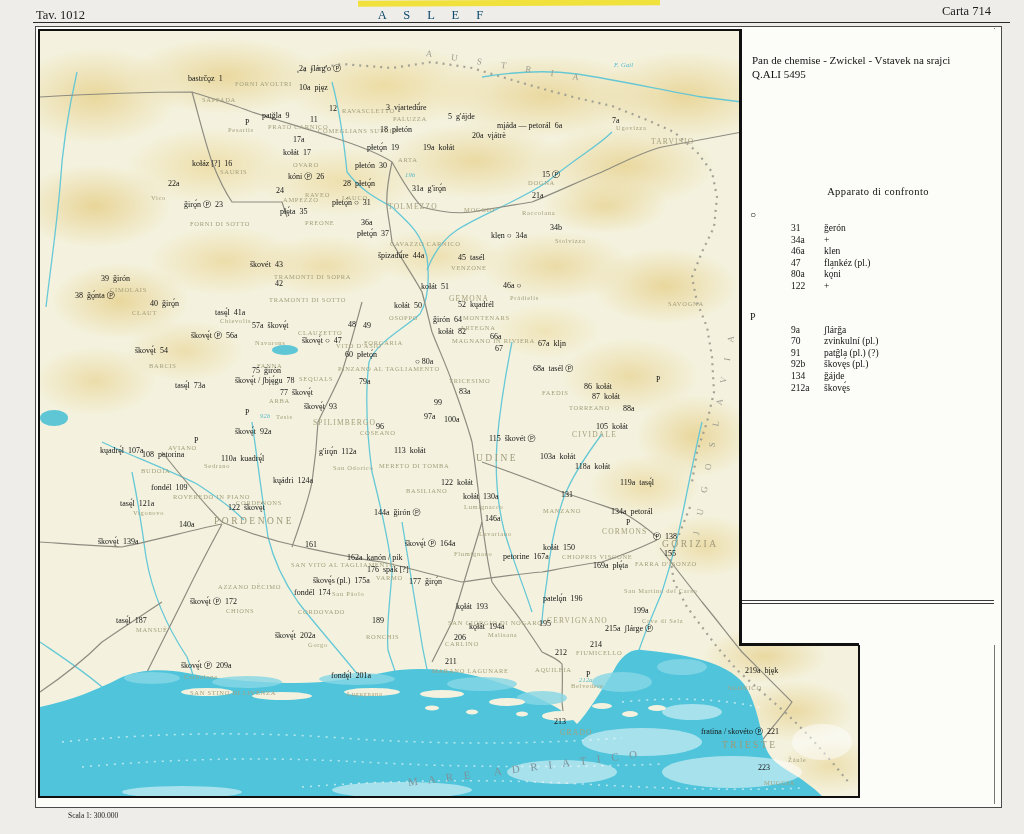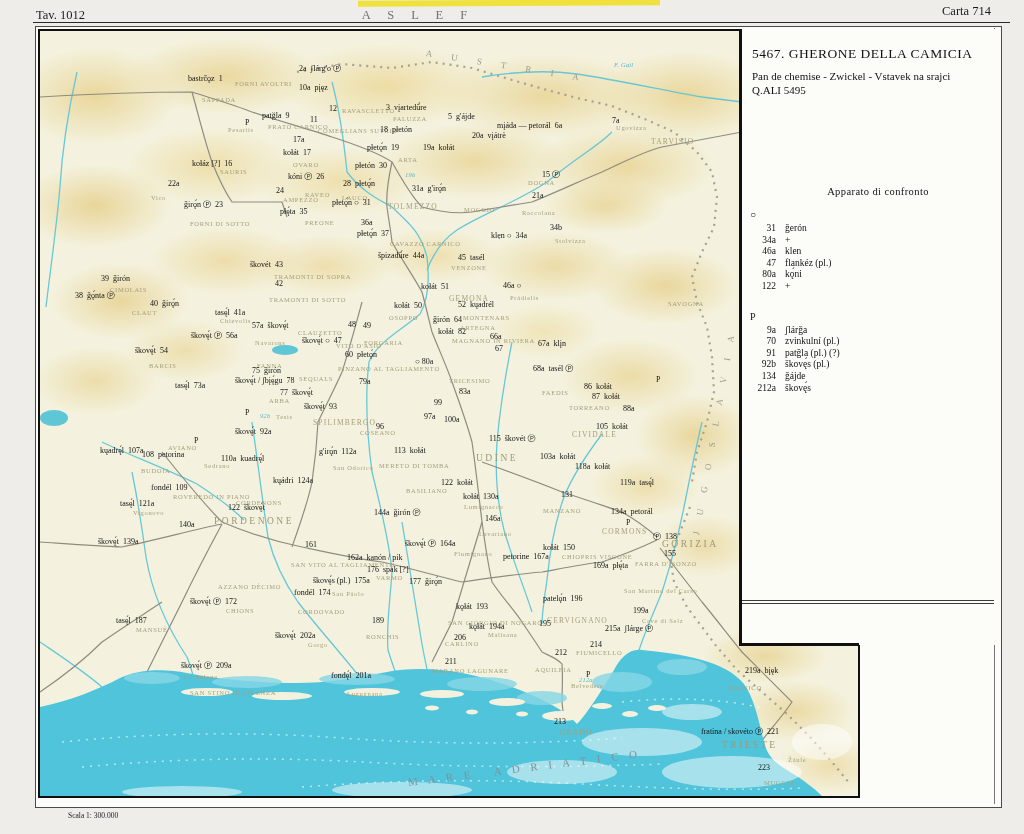--- a/index.html
+++ b/index.html
@@ -2,21 +2,21 @@
 <html><head>
 <meta charset="utf-8">
 <style>
   html,body{margin:0;padding:0;}
   body{position:relative;width:1024px;height:834px;background:#efedea;
        font-family:"Liberation Serif", serif; overflow:hidden;}
   .abs{position:absolute;}
   
   #hl-mark{left:358px;top:0;width:302px;height:6px;background:#f0e13c;transform:rotate(-.3deg);}
   #hdr-tav{left:36px;top:8px;font-size:12.5px;color:#1c1c1c;}
-  #hdr-title{left:0;top:8px;width:836px;text-align:center;font-size:12.5px;letter-spacing:7px;color:#737373;}
+  #hdr-title{left:16px;top:8px;width:836px;text-align:center;font-size:12.5px;letter-spacing:7px;color:#0c4a6e;}
   #hdr-carta{left:942px;top:4px;font-size:12.5px;color:#1c1c1c;}
   #hdr-rule{left:33px;top:22px;width:977px;height:0;border-top:1px solid #2a2a2a;}
   
   #plate{left:35px;top:26px;width:965px;height:780px;background:#fcfcf9;border:1px solid #4a4a4a;}
   #plate-inner-r{left:994px;top:28px;width:0;height:776px;border-left:1px solid #777;}
   #map{left:38px;top:29px;width:818px;height:765px;border:2.5px solid #101010;background-color:#f4f2de;overflow:hidden;
     background-image:
       radial-gradient(120px 70px at  55px  65px, rgba(232,212,148,.9), rgba(232,212,148,0) 70%),
       radial-gradient(140px 55px at 185px  45px, rgba(232,212,148,.85), rgba(232,212,148,0) 70%),
       radial-gradient(150px 60px at 345px  55px, rgba(235,215,150,.8), rgba(235,215,150,0) 70%),
@@ -53,21 +53,21 @@
   #panel-rule1{left:742px;top:600px;width:252px;height:0;border-top:1px solid #3a3a3a;}
   #panel-rule2{left:742px;top:603px;width:252px;height:0;border-top:1px solid #3a3a3a;}
   #panel{left:752px;top:46px;width:240px;color:#121212;}
   #panel-title{font-size:13.5px;letter-spacing:.5px;}
   #panel-sub{font-size:11px;margin-top:8px;}
   #panel-qali{font-size:11px;margin-top:2px;}
   #apparato{left:752px;top:186px;width:236px;font-size:9.5px;color:#121212;}
   #apparato .app-title{font-size:10.5px;margin-left:16px;margin-bottom:12px;letter-spacing:.4px;text-align:center;}
   .app-sym{font-size:10px;margin:4px 0 3px -2px;}
   .app-row{display:flex;line-height:11.6px;}
-  .app-row .n{width:24px;text-align:right;flex:none;}
+  .app-row .n{width:24px;text-align:left;flex:none;margin-left:39px;}
   .app-row .w{margin-left:9px;white-space:pre;}
   .app-gap{height:14px;}
   
   .pt{position:absolute;font-size:8px;color:#151515;white-space:pre;transform:translateY(-50%);z-index:6;}
   .town{position:absolute;font-size:6.5px;color:#a5a07d;letter-spacing:.7px;white-space:pre;transform:translateY(-50%);z-index:5;}
   .town.md{font-size:7.5px;letter-spacing:1.2px;}
   .town.lg{font-size:9.5px;letter-spacing:2.5px;color:#9e997a;}
   .town.wt{color:#55b9c9;font-style:italic;letter-spacing:.2px;}
   .geo{position:absolute;white-space:pre;z-index:5;transform-origin:left center;}
   #scale-note{left:68px;top:811px;font-size:7.5px;color:#222;}
@@ -415,21 +415,20 @@
     </div>
 </div>
 
 <div class="abs" id="white-notch"></div>
 <div class="abs" id="ln-v"></div>
 <div class="abs" id="ln-h"></div>
 <div class="abs" id="panel-rule1"></div>
 <div class="abs" id="panel-rule2"></div>
 
 <div class="abs" id="panel">
-  <div id="panel-title">5467.  GHERONE  DELLA  CAMICIA</div>
   <div id="panel-sub">Pan de chemise - Zwickel - Vstavek na srajci</div>
   <div id="panel-qali">Q.ALI 5495</div>
 </div>
 
 <div class="abs" id="apparato">
   <div class="app-title">Apparato di confronto</div>
   <div id="apparato-list">
       <div class="app-sym">○</div>
       <div class="app-row">
         <span class="n">31</span>

